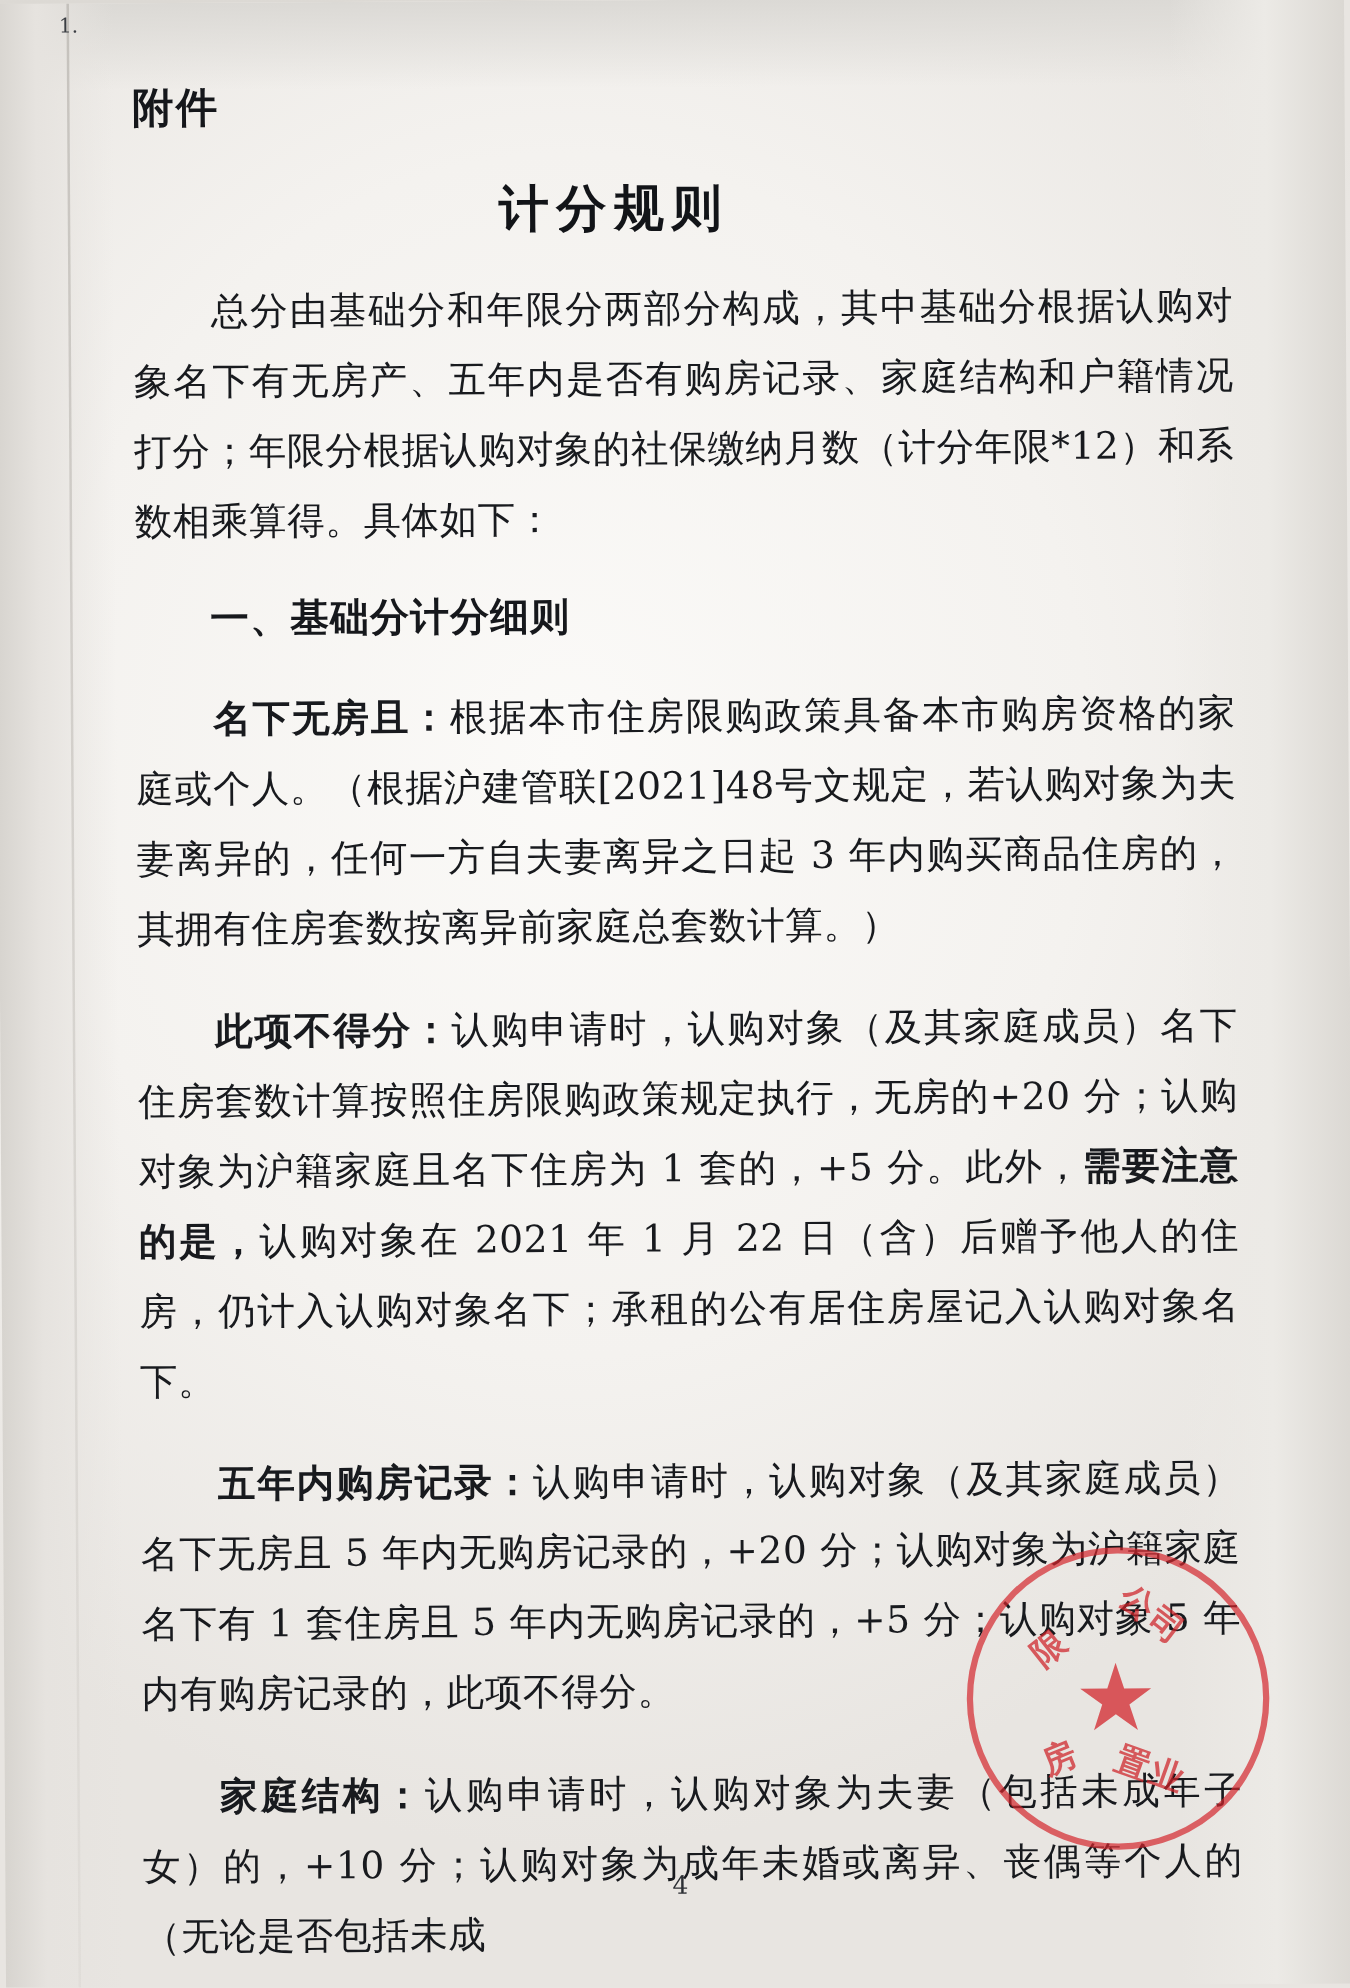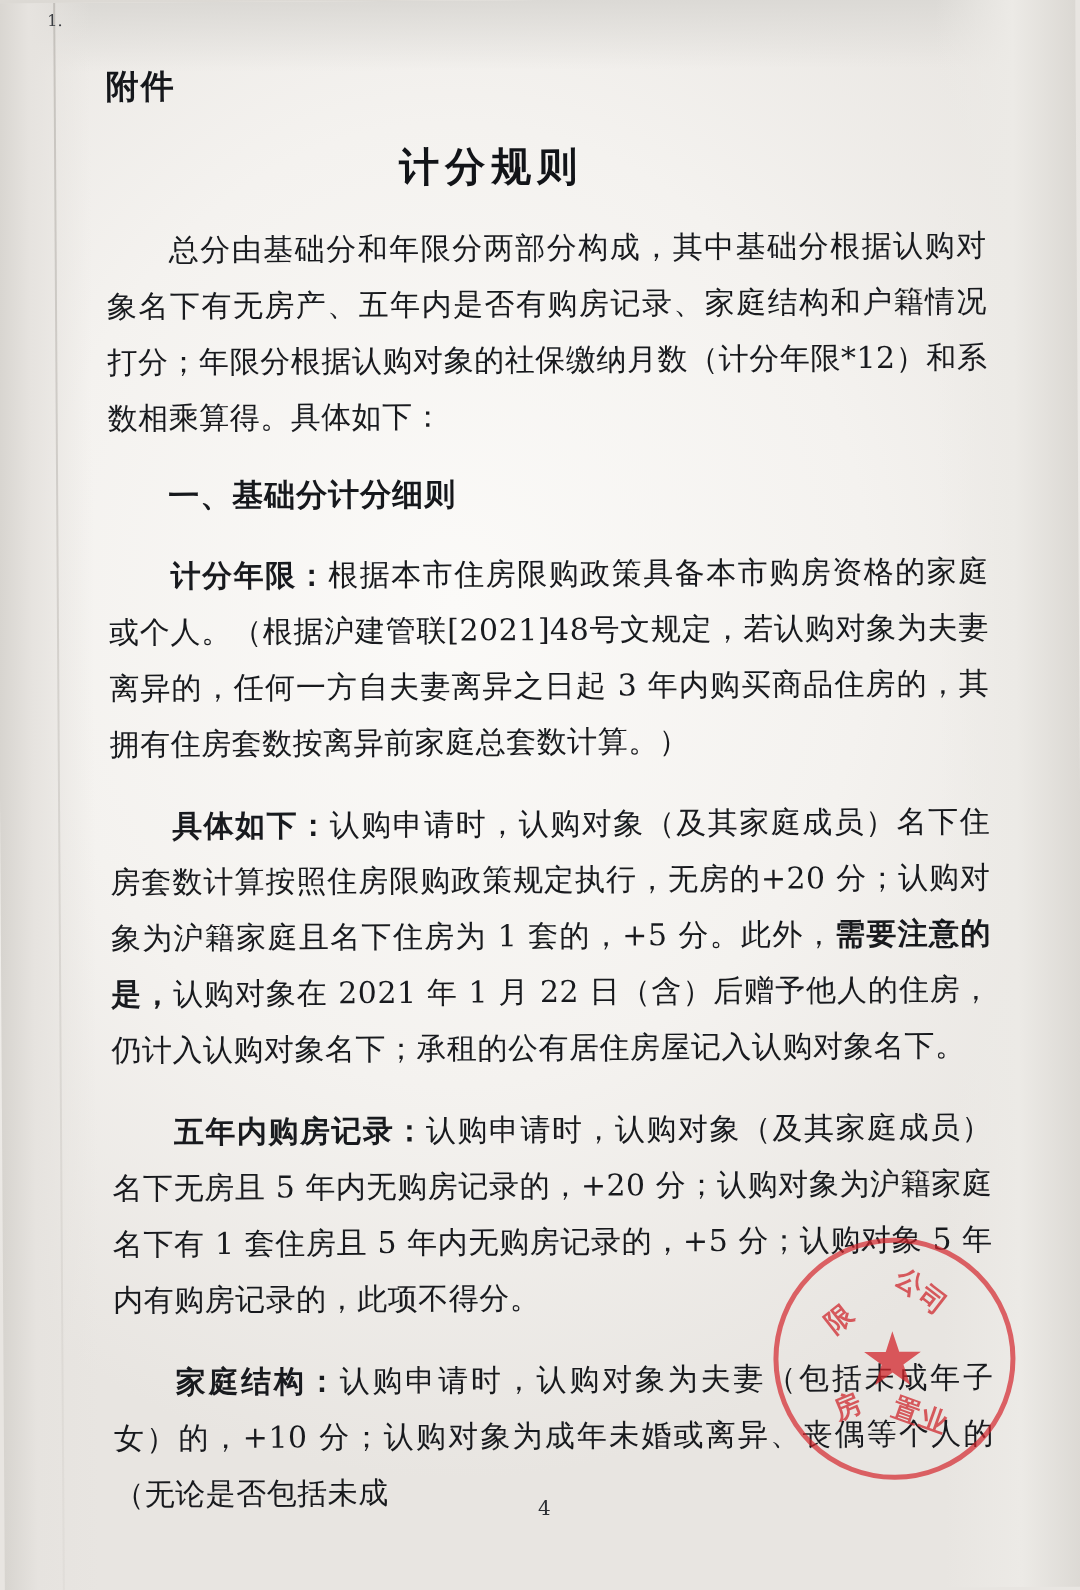--- a/index.html
+++ b/index.html
@@ -193,25 +193,25 @@
 
       <div class="attach-label">附件</div>
 
       <div class="doc-title">计分规则</div>
 
       <div class="para indent">总分由基础分和年限分两部分构成，其中基础分根据认购对象名下有无房产、五年内是否有购房记录、家庭结构和户籍情况打分；年限分根据认购对象的社保缴纳月数（计分年限*12）和系数相乘算得。具体如下：</div>
 
       <div class="section-head">一、基础分计分细则</div>
 
       <div class="para indent">
-        <b class="lead">计分年限：</b><span>根据本市住房限购政策具备本市购房资格的家庭或个人。（根据沪建管联[2021]48号文规定，若认购对象为夫妻离异的，任何一方自夫妻离异之日起 3 年内购买商品住房的，其拥有住房套数按离异前家庭总套数计算。）</span>
-      </div>
-
-      <div class="para indent">
-        <b class="lead">具体如下：</b><span>认购申请时，认购对象（及其家庭成员）名下住房套数计算按照住房限购政策规定执行，无房的+20 分；认购对象为沪籍家庭且名下住房为 1 套的，+5 分。此外，</span><b>需要注意的是，</b><span>认购对象在 2021 年 1 月 22 日（含）后赠予他人的住房，仍计入认购对象名下；承租的公有居住房屋记入认购对象名下。</span>
+        <b class="lead">名下无房且：</b><span>根据本市住房限购政策具备本市购房资格的家庭或个人。（根据沪建管联[2021]48号文规定，若认购对象为夫妻离异的，任何一方自夫妻离异之日起 3 年内购买商品住房的，其拥有住房套数按离异前家庭总套数计算。）</span>
+      </div>
+
+      <div class="para indent">
+        <b class="lead">此项不得分：</b><span>认购申请时，认购对象（及其家庭成员）名下住房套数计算按照住房限购政策规定执行，无房的+20 分；认购对象为沪籍家庭且名下住房为 1 套的，+5 分。此外，</span><b>需要注意的是，</b><span>认购对象在 2021 年 1 月 22 日（含）后赠予他人的住房，仍计入认购对象名下；承租的公有居住房屋记入认购对象名下。</span>
       </div>
 
       <div class="para indent">
         <b class="lead">五年内购房记录：</b><span>认购申请时，认购对象（及其家庭成员）名下无房且 5 年内无购房记录的，+20 分；认购对象为沪籍家庭名下有 1 套住房且 5 年内无购房记录的，+5 分；认购对象 5 年内有购房记录的，此项不得分。</span>
       </div>
 
       <div class="para indent">
         <b class="lead">家庭结构：</b><span>认购申请时，认购对象为夫妻（包括未成年子女）的，+10 分；认购对象为成年未婚或离异、丧偶等个人的（无论是否包括未成</span>
       </div>
 

